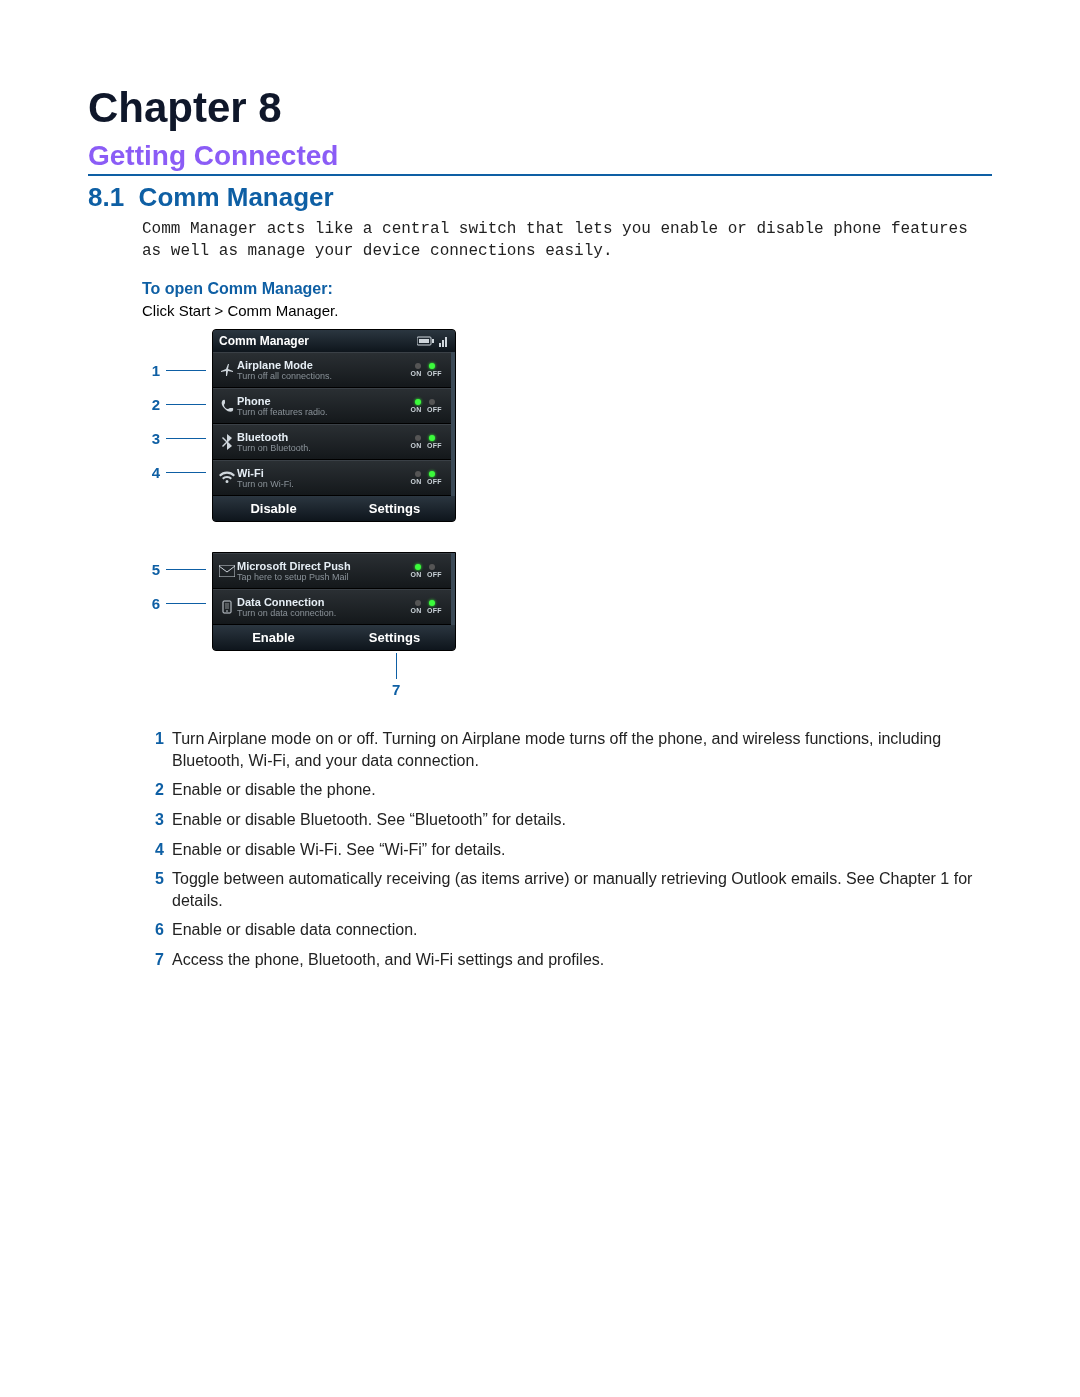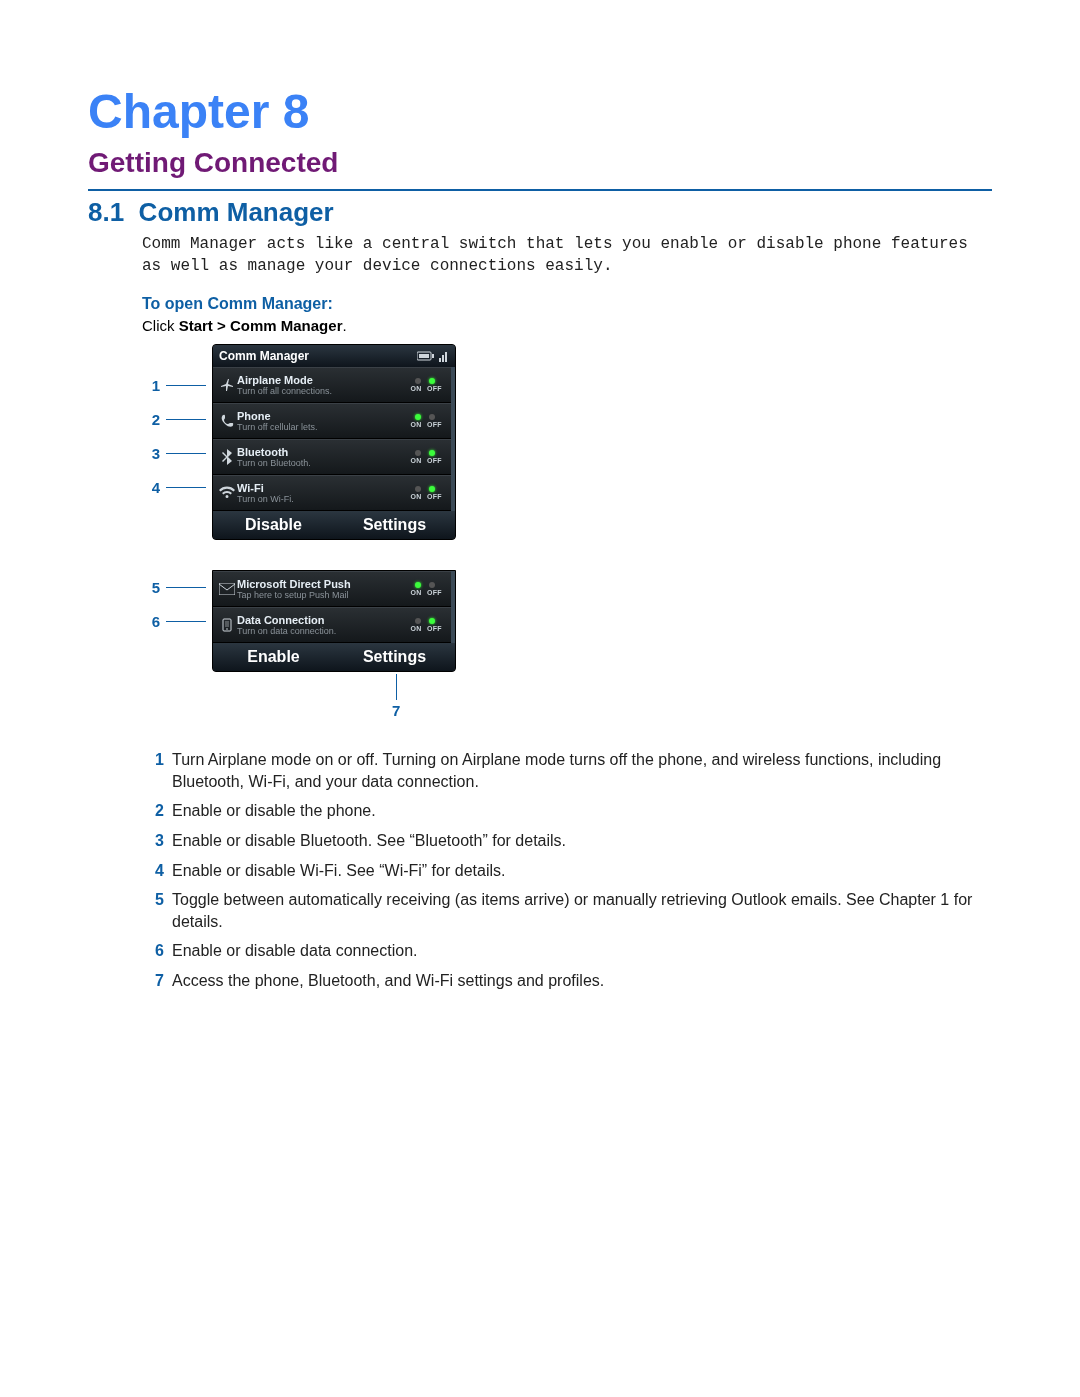--- a/index.html
+++ b/index.html
@@ -8,31 +8,31 @@
     background: #fff;
     font-family: "Segoe UI", "Myriad Pro", "Helvetica Neue", Arial, sans-serif;
     width: 1080px;
     height: 1397px;
     box-sizing: border-box;
   }
   .page {
     padding: 84px 88px 40px 88px;
   }
   .chapter-title {
-    font-size: 48px;
-    font-weight: 700;
-    color: #3b82f6;
+    font-size: 42px;
+    font-weight: 700;
+    color: #0f172a;
     margin: 0 0 8px 0;
   }
   .subtitle {
     font-size: 28px;
     font-weight: 700;
-    color: #701a75;
+    color: #8b5cf6;
     border-bottom: 2px solid #0e5fa4;
-    padding-bottom: 10px;
+    padding-bottom: 2px;
     margin: 0 0 6px 0;
   }
   .section-num-title {
     font-size: 26px;
     font-weight: 700;
     color: #0e5fa4;
     margin: 4px 0 6px 0;
   }
   .intro {
     font-size: 16px;
@@ -44,21 +44,21 @@
   .blue-sub {
     font-size: 16px;
     font-weight: 700;
     color: #0e5fa4;
     margin: 0 0 4px 54px;
   }
   .instruction {
     font-size: 15px;
     margin: 0 0 10px 54px;
   }
-  .instruction .b { font-weight: 700; }
+  .instruction .b { font-weight: 400; }
 
   
   .figure-wrap {
     margin: 2px 0 12px 54px;
     position: relative;
     width: 400px;
   }
 
   .callout-row {
     display: flex;
@@ -139,21 +139,21 @@
   .dots { display: flex; gap: 8px; }
   .dot { width: 6px; height: 6px; border-radius: 50%; background: #555; }
   .dot.on { background: #3cfb3c; box-shadow: 0 0 3px #3cfb3c; }
   .labels { display: flex; gap: 4px; font-size: 7px; color: #c9d1d7; font-weight: 700; letter-spacing: .3px; margin-top: 1px;}
   .labels span { width: 14px; text-align: center; }
   .softkeys {
     display: flex;
     background: linear-gradient(#2b3640, #0e151c);
     color: #fff;
     font-weight: 700;
-    font-size: 16px;
+    font-size: 13px;
     justify-content: flex-end;
   }
   .softkeys > div {
     flex: 1;
     text-align: center;
     padding: 5px 0;
   }
   .scroll-hint {
     width: 4px;
     background: #3b4a57;
@@ -293,21 +293,21 @@
                 </span>
               </div>
               <div class="row">
                 <span class="row-icon">
                   <svg width="14" height="14" viewBox="0 0 14 14">
                     <path d="M3 1 C3 1 5 0 5 2 L5 4 C5 5 4 5 4 6 C4 8 6 10 8 10 C9 10 9 9 10 9 L12 9 C14 9 13 11 13 11 C13 13 9 14 5 10 C1 6 1 3 3 1 Z" fill="#cfd6dc"></path>
                   </svg>
                 </span>
                 <span class="row-text">
                   <span class="row-title">Phone</span>
-                  <span class="row-sub">Turn off cellular lets.</span>
+                  <span class="row-sub">Turn off features radio.</span>
                 </span>
                 <span class="onoff">
                   <span class="dots">
                     <span class="dot on"></span>
                     <span class="dot"></span>
                   </span>
                   <span class="labels">
                     <span>ON</span>
                     <span>OFF</span>
                   </span>

